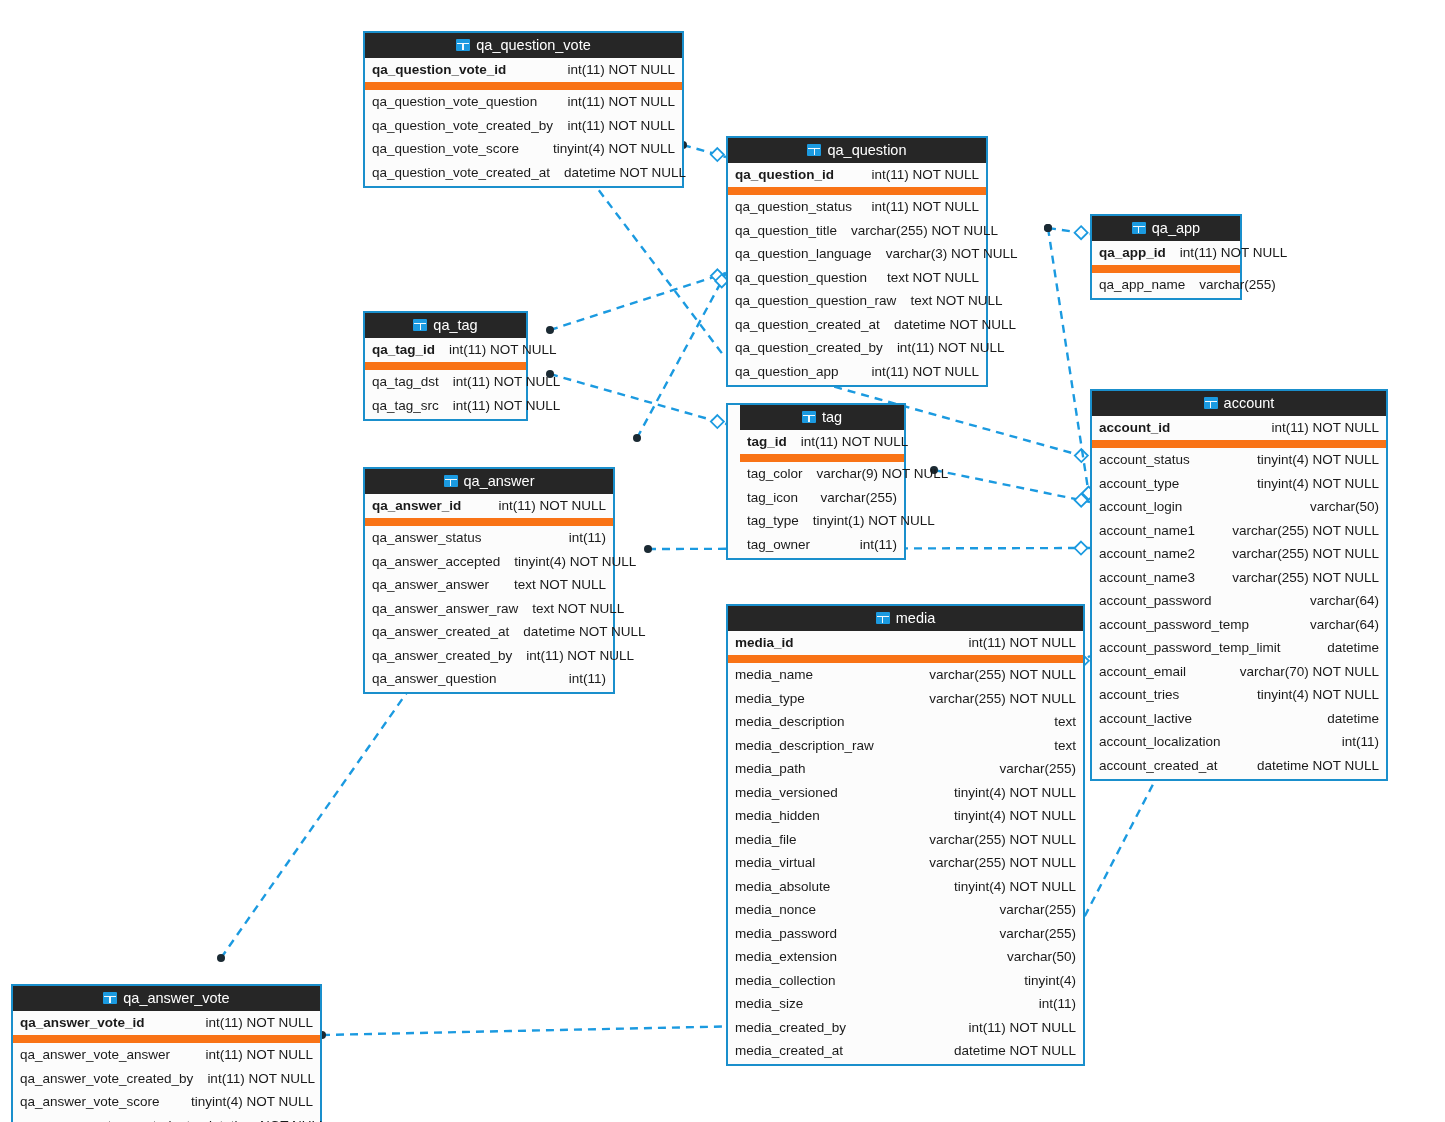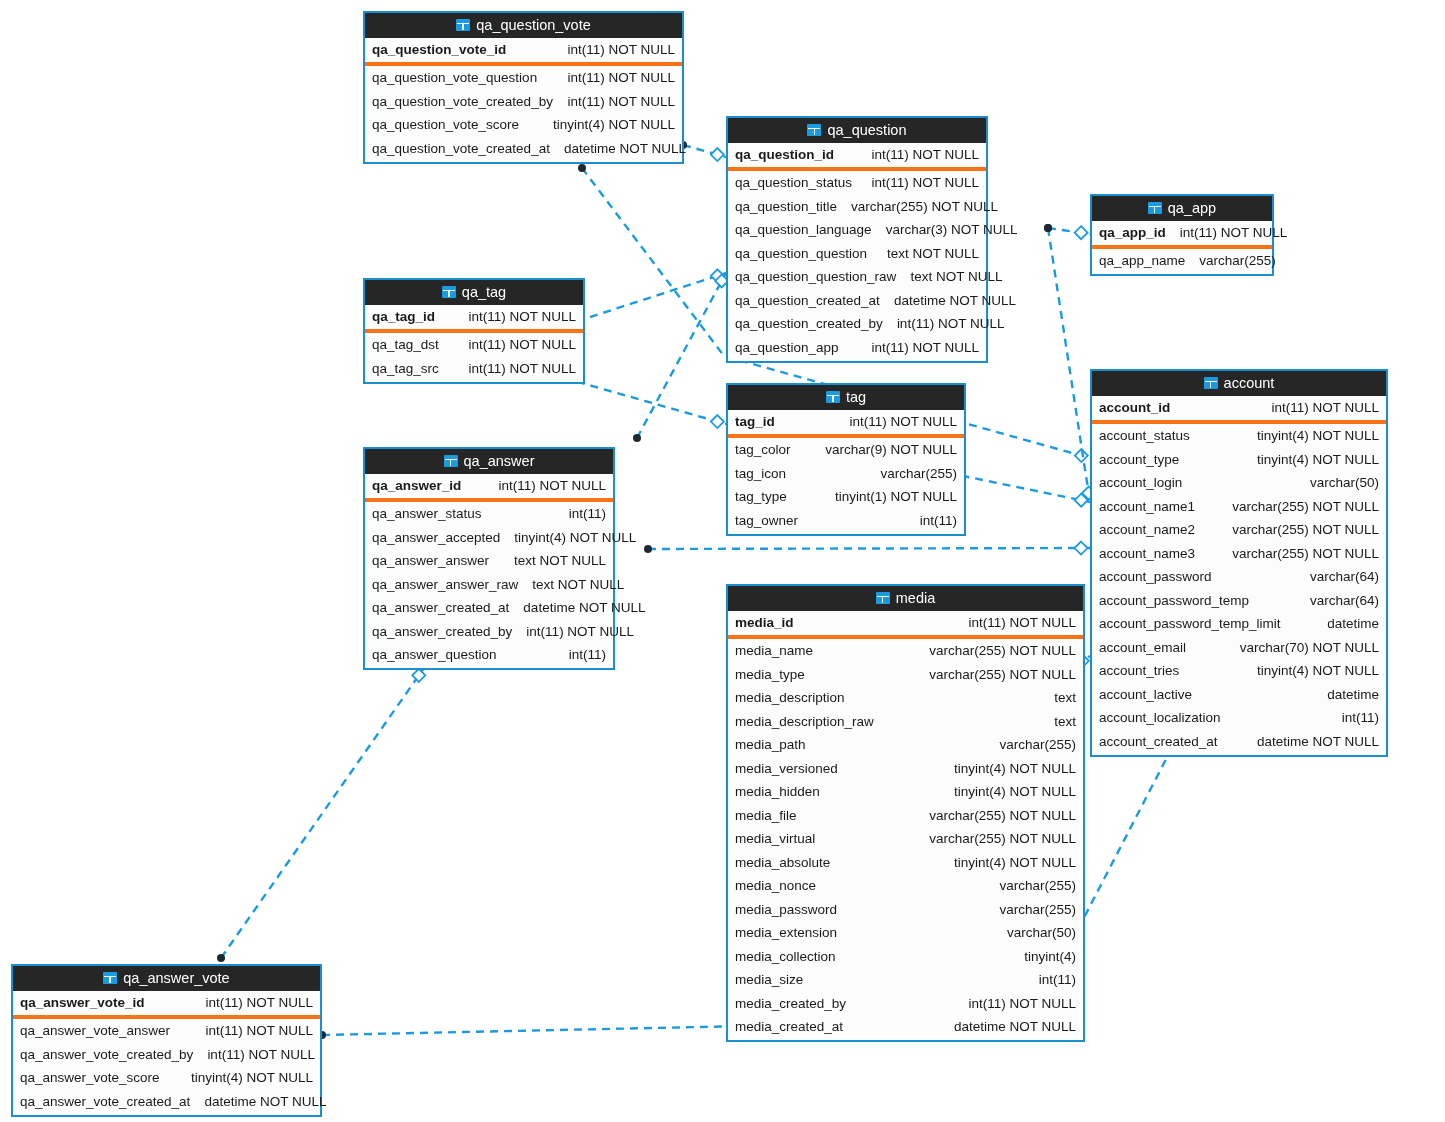--- a/index.html
+++ b/index.html
@@ -29,20 +29,21 @@
     pointer-events: none;
     z-index: 1;
   }
   .entity {
     position: absolute;
     z-index: 5;
     background: #fcfcfc;
     border: 2px solid #1a8fcc;
     box-sizing: border-box;
     box-shadow: 0 0 0 0 rgba(0,0,0,0);
+    margin-top: 20px;
   }
   .entity-header {
     background: #262626;
     color: #ffffff;
     font-size: 14.5px;
     line-height: 1;
     padding: 6px 8px 7px 8px;
     text-align: center;
     white-space: nowrap;
     display: flex;
@@ -73,21 +74,21 @@
   .tbl-icon::after {
     content: "";
     position: absolute;
     left: 6.2px;
     top: 5px;
     bottom: 1px;
     width: 1.5px;
     background: #f2f9fd;
   }
   .pk-row {
-    border-bottom: 4px solid #f97316;
+    border-bottom: 8px solid #f97316;
   }
   .field {
     display: flex;
     align-items: baseline;
     justify-content: space-between;
     font-size: 13.5px;
     line-height: 1;
     color: #1a1a1a;
     padding: 4.5px 7px 5.5px 7px;
     white-space: nowrap;
@@ -238,39 +239,39 @@
         <div class="field">
           <span class="fname">qa_question_created_by</span>
           <span class="ftype">int(11) NOT NULL</span>
         </div>
         <div class="field">
           <span class="fname">qa_question_app</span>
           <span class="ftype">int(11) NOT NULL</span>
         </div>
       </div>
     </div>
-    <div class="entity" style="left: 1090px; top: 194px; width: 184px;">
+    <div class="entity" style="left: 1090px; top: 194px; width: 152px;">
       <div class="entity-header">
         <span class="tbl-icon"></span>
         <span>qa_app</span>
       </div>
       <div class="pk-row">
         <div class="field pk">
           <span class="fname">qa_app_id</span>
           <span class="ftype">int(11) NOT NULL</span>
         </div>
       </div>
       <div class="fields-body">
         <div class="field">
           <span class="fname">qa_app_name</span>
           <span class="ftype">varchar(255)</span>
         </div>
       </div>
     </div>
-    <div class="entity" style="left: 363px; top: 278px; width: 222px;">
+    <div class="entity" style="left: 363px; top: 291px; width: 165px;">
       <div class="entity-header">
         <span class="tbl-icon"></span>
         <span>qa_tag</span>
       </div>
       <div class="pk-row">
         <div class="field pk">
           <span class="fname">qa_tag_id</span>
           <span class="ftype">int(11) NOT NULL</span>
         </div>
       </div>
@@ -348,21 +349,21 @@
         <div class="field">
           <span class="fname">account_localization</span>
           <span class="ftype">int(11)</span>
         </div>
         <div class="field">
           <span class="fname">account_created_at</span>
           <span class="ftype">datetime NOT NULL</span>
         </div>
       </div>
     </div>
-    <div class="entity" style="left: 726px; top: 383px; width: 240px;">
+    <div class="entity" style="left: 726px; top: 383px; width: 180px; padding-left: 12px;">
       <div class="entity-header">
         <span class="tbl-icon"></span>
         <span>tag</span>
       </div>
       <div class="pk-row">
         <div class="field pk">
           <span class="fname">tag_id</span>
           <span class="ftype">int(11) NOT NULL</span>
         </div>
       </div>

